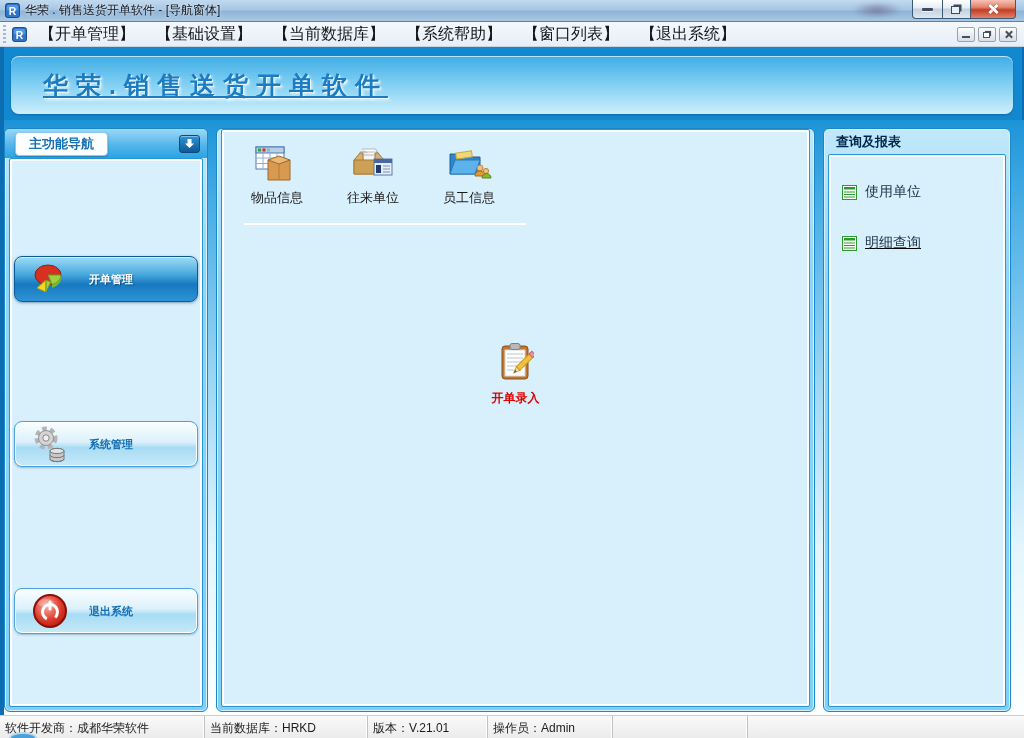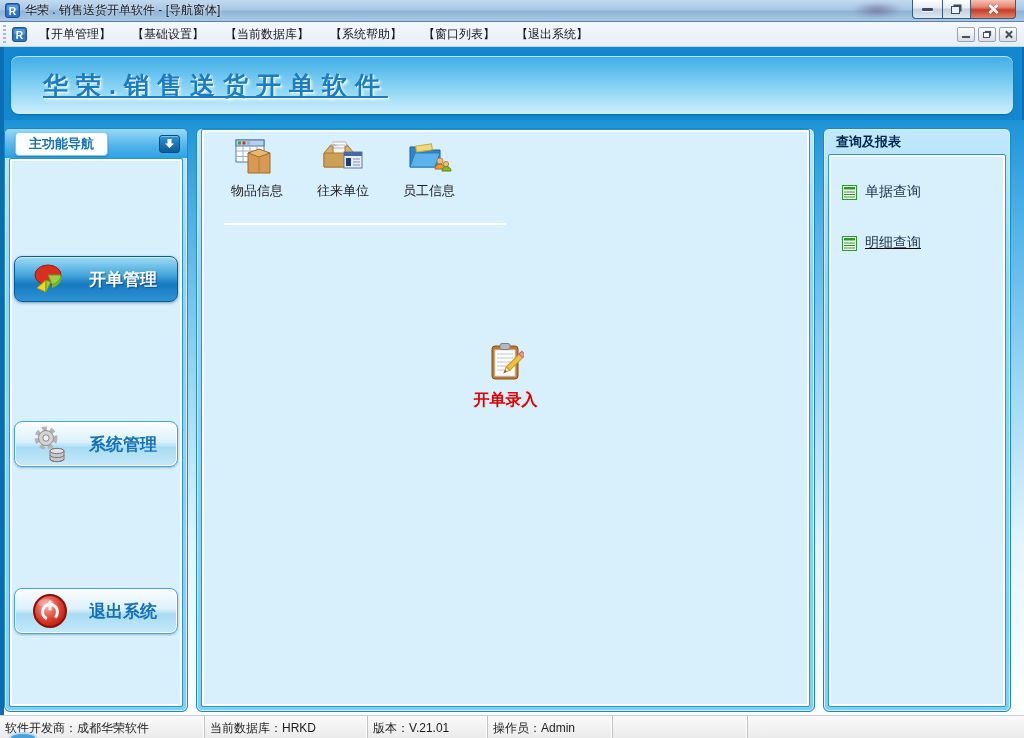--- a/index.html
+++ b/index.html
@@ -33,21 +33,21 @@
   .glyph-x::before,.glyph-x::after { content:""; position:absolute; left:5px; top:0; width:3px; height:12px; background:#fff; border-radius:1px; box-shadow:0 0 1px #701008; }
   .glyph-x::before { transform:rotate(45deg); }
   .glyph-x::after { transform:rotate(-45deg); }
 
   
   .menubar { height:25px; background:linear-gradient(180deg,#f4f8fc,#e8eef6); border-bottom:1px solid #c8d4e0;
     display:flex; align-items:center; padding-left:3px; position:relative; }
   .menu-grip { width:3px; height:18px; margin-right:4px;
     background:repeating-linear-gradient(180deg,#aab8c6 0 2px,transparent 2px 4px); }
   .menu-logo { width:15px; height:15px; margin:0 12px 0 2px; }
-  .menu-item { font-size:12px; color:#15151a; margin-right:21px; white-space:nowrap; cursor:default; }
+  .menu-item { font-size:16px; color:#15151a; margin-right:21px; white-space:nowrap; cursor:default; }
   .mdi-buttons { margin-left:auto; margin-right:7px; display:flex; gap:3px; }
   .mdi-btn { width:18px; height:15px; border:1px solid #98a2ae; border-radius:2px;
     background:linear-gradient(180deg,#fdfdfd,#d8dee6); display:flex; align-items:center; justify-content:center; }
   .g-min2 { width:8px; height:2px; background:#44505c; margin-top:6px; }
   .g-res2 { width:7px; height:6px; border:1.2px solid #44505c; background:#fff; box-shadow:1.5px -1.5px 0 -0.4px #44505c; margin-top:1px; margin-right:1px;}
   .g-x2 { position:relative; width:9px; height:9px; }
   .g-x2::before,.g-x2::after { content:""; position:absolute; left:4px; top:0; width:2px; height:9px; background:#44505c; }
   .g-x2::before { transform:rotate(45deg); } .g-x2::after { transform:rotate(-45deg); }
 
   
@@ -63,51 +63,51 @@
   .mdi { height:595px; border-left:4px solid #0d6db2; display:flex; gap:8px; padding:8px 13px 3px 0;
     background:linear-gradient(180deg,#1d94d8 0%,#4db0e6 16%,#a0d8f4 45%,#e4f5fd 72%,#fdffff 100%); }
 
   .panel { border:1px solid #1b86c8; border-radius:6px; display:flex; flex-direction:column;
     background:linear-gradient(180deg,#c2e8fa 0%,#8ed5f8 26%,#7fd0f7 100%);
     box-shadow:inset 0 0 0 1px #d6f1fd; }
   .panel-body { flex:1; margin:0 4px 4px; background:#d8f0fc; border:1px solid #2596d6;
     box-shadow:inset 0 0 0 2px #ffffff; position:relative; border-radius:2px; }
 
   
-  .sidebar { width:184px; flex:0 0 auto; }
+  .sidebar { width:204px; flex:0 0 auto; }
   .sidebar-header { height:29px; display:flex; align-items:center; justify-content:space-between; padding:0 7px 0 10px;
     background:linear-gradient(180deg,#9bd9f7 0%,#55b6ea 55%,#2ba2e2 100%); border-radius:5px 5px 0 0; }
   .nav-chip { background:#fdfeff; border:1px solid #8cc8ec; border-radius:4px; padding:2px 13px;
     font-size:13px; font-weight:bold; color:#1470b4; box-shadow:0 1px 2px rgba(0,60,110,.35); }
   .collapse-btn { width:21px; height:18px; border:1px solid #0a4a7e; border-radius:3px;
     background:linear-gradient(180deg,#2e94d4,#0f5a96); display:flex; align-items:center; justify-content:center;
     box-shadow:inset 0 1px 0 rgba(255,255,255,.4); }
   .side-btn { position:absolute; left:4px; right:4px; height:46px; border-radius:8px;
-    display:flex; align-items:center; padding-left:16px; gap:20px; font-size:17px; font-weight:bold; cursor:pointer; }
+    display:flex; align-items:center; padding-left:16px; gap:20px; font-size:11px; font-weight:bold; cursor:pointer; }
   .side-btn .ic { width:38px; height:38px; flex:0 0 auto; display:flex; align-items:center; justify-content:center; }
   .side-btn.primary { top:97px; color:#ffffff; border:1px solid #0b5a94;
     background:linear-gradient(180deg,#9edcf6 0%,#47a8dc 40%,#1779c0 62%,#2c94d4 100%);
     box-shadow:inset 0 1px 0 rgba(255,255,255,.5), 0 1px 3px rgba(0,50,100,.45);
     text-shadow:1px 1px 1px rgba(0,40,80,.55); }
   .side-btn.secondary { color:#1470b4; border:1px solid #4aa4da;
     background:linear-gradient(180deg,#fbfeff 0%,#dcf1fb 45%,#a8dcf4 58%,#c6e9f9 100%);
     box-shadow:inset 0 0 0 1px #ffffff, 0 1px 2px rgba(0,60,110,.3); }
   .side-btn.sys { top:262px; } .side-btn.exit { top:429px; }
 
   
   .main-panel { flex:1; }
   .panel-header { height:25px; display:flex; align-items:center; padding:0 12px;
     font-size:13px; font-weight:bold; color:#00264d; }
-  .shortcut-row { position:absolute; top:5px; left:18px; display:flex; gap:12px; }
+  .shortcut-row { position:absolute; top:12px; left:18px; display:flex; gap:22px; }
   .shortcut { width:74px; text-align:center; cursor:pointer; }
   .shortcut .ic { height:44px; display:flex; align-items:flex-end; justify-content:center; }
   .shortcut .lbl { margin-top:3px; font-size:13px; color:#1a1a1a; }
   .shortcut-underline { position:absolute; top:93px; left:22px; width:282px; height:2px; background:#ffffff; }
   .center-shortcut { position:absolute; top:212px; left:50%; transform:translateX(-50%); text-align:center; cursor:pointer; width:110px;}
-  .center-shortcut .lbl { margin-top:4px; font-size:16px; font-weight:bold; color:#e00000; }
+  .center-shortcut .lbl { margin-top:4px; font-size:12px; font-weight:bold; color:#e00000; }
 
   
   .right-panel { width:188px; flex:0 0 auto; }
   .report-item { position:absolute; left:13px; display:flex; align-items:center; gap:8px; cursor:pointer; }
   .report-item .lbl { font-size:14px; color:#20344a; }
   .report-item.r0 { top:28px; } .report-item.r1 { top:79px;text-decoration:underline; }
 
   
   .statusbar { height:23px; background:linear-gradient(180deg,#fafafa,#ebebeb); border-top:1px solid #c6d0da;
     display:flex; font-size:12px; color:#1c1c1c; position:relative; overflow:hidden; }
@@ -316,21 +316,21 @@
     <div class="panel right-panel">
       <div class="panel-header">查询及报表</div>
       <div class="panel-body">
 
         <div class="report-item r0">
           <svg width="15" height="15" viewBox="0 0 15 15">
             <rect x="0.5" y="0.5" width="14" height="14" fill="#ffffff" stroke="#2a9a2a"></rect>
             <rect x="2" y="2" width="11" height="2.5" fill="#2a9a2a"></rect>
             <path d="M2 7 h11 M2 9.5 h11 M2 12 h11" stroke="#2a9a2a"></path>
           </svg>
-          <span class="lbl">单据查询</span>
+          <span class="lbl">使用单位</span>
         </div>
 
         <div class="report-item r1">
           <svg width="15" height="15" viewBox="0 0 15 15">
             <rect x="0.5" y="0.5" width="14" height="14" fill="#ffffff" stroke="#2a9a2a"></rect>
             <rect x="2" y="2" width="11" height="2.5" fill="#2a9a2a"></rect>
             <path d="M2 7 h11 M2 9.5 h11 M2 12 h11" stroke="#2a9a2a"></path>
           </svg>
           <span class="lbl">明细查询</span>
         </div>

